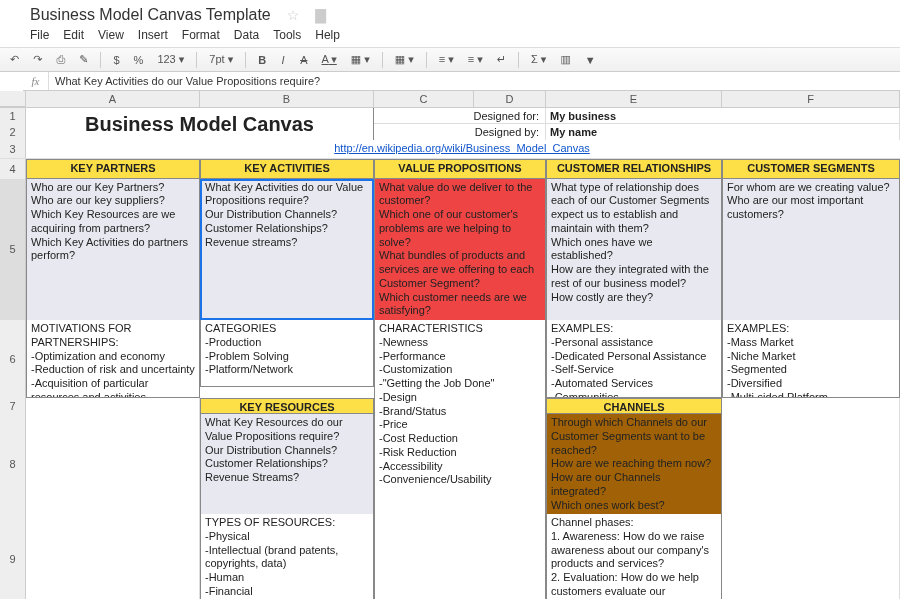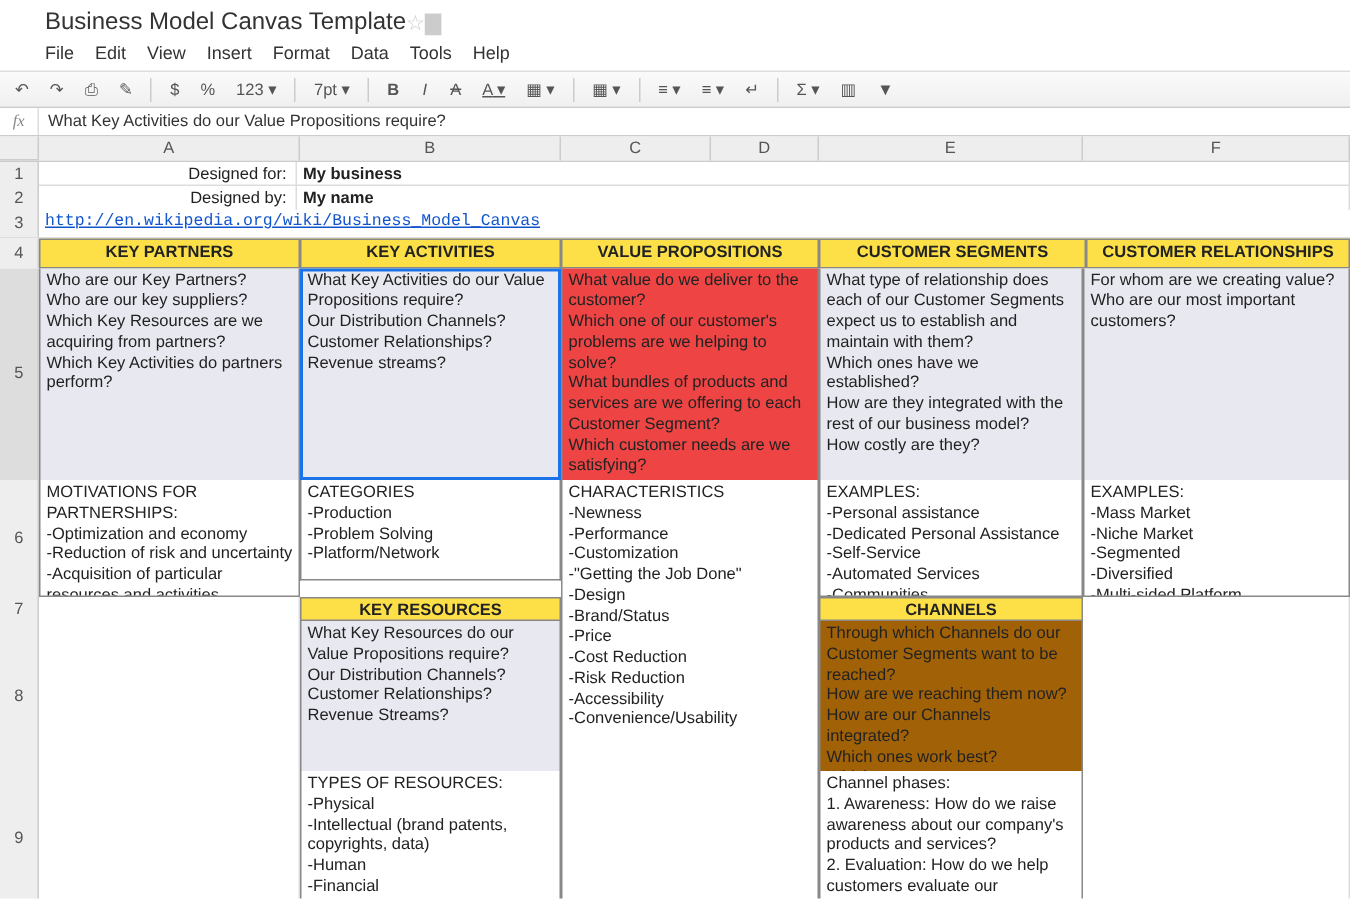--- a/index.html
+++ b/index.html
@@ -14,21 +14,21 @@
     overflow: hidden;
   }
   .header {
     padding: 6px 10px 2px 30px;
   }
   .doc-title {
     font-size: 16px;
     color: #333;
     display: flex;
     align-items: center;
-    gap: 0;
+    gap: 16px;
   }
   .star-icon, .folder-icon {
     color: #ccc;
     font-size: 14px;
   }
   .menu-bar {
     display: flex;
     gap: 14px;
     padding: 4px 0 3px 0;
     font-size: 12px;
@@ -54,20 +54,21 @@
     min-width: 14px;
     text-align: center;
     color: #555;
   }
   .fx-row {
     display: flex;
     align-items: center;
     border-bottom: 1px solid #ccc;
     font-size: 11px;
     background: #fff;
+    margin-left: 23px;
   }
   .fx-label {
     width: 26px;
     text-align: center;
     font-style: italic;
     color: #888;
     border-right: 1px solid #ddd;
     padding: 3px 0;
     font-family: serif;
   }
@@ -142,21 +143,21 @@
     border-left: 1px solid #888;
     border-right: 1px solid #888;
   }
   .box-bot { border-bottom: 1px solid #888; }
   .active-cell {
     outline: 2px solid #1a73e8;
     outline-offset: -2px;
     position: relative;
   }
   .underlined { text-decoration: underline; }
-  .wikilink { text-align: left; padding-right: 6px; font-family: Liberation Mono, monospace; }
+  .wikilink { text-align: center; padding-right: 6px; }
   .cd { width: 172px; } 
 </style>
 </head>
 <body>
 
 <div class="header">
   <div class="doc-title">
     <span>Business Model Canvas Template</span>
     <span class="star-icon">☆</span>
     <span class="folder-icon">▇</span>
@@ -215,20 +216,21 @@
   <div class="col-head col-D">D</div>
   <div class="col-head col-E">E</div>
   <div class="col-head col-F">F</div>
 </div>
 
 <div style="display:flex;">
   <div style="display:flex;flex-direction:column;">
     <div class="row-head" style="height:16px">1</div>
     <div class="row-head" style="height:16px">2</div>
   </div>
+  <div class="cell col-A title-cell" style="width:348px;height:32px;border-right:1px solid #888">Business Model Canvas</div>
   <div style="display:flex;flex-direction:column;height:32px">
     <div class="cell cd label-right" style="height:16px;border-bottom:1px solid #ddd">Designed for:</div>
     <div class="cell cd label-right" style="height:16px">Designed by:</div>
   </div>
   <div style="display:flex;flex-direction:column;height:32px;flex:1">
     <div class="cell bold" style="height:16px;border-bottom:1px solid #ddd;width:100%">My business</div>
     <div class="cell bold" style="height:16px;width:100%">My name</div>
   </div>
 </div>
 
@@ -237,22 +239,22 @@
   <div class="cell wikilink" style="flex:1;border-right:none">
     <span class="link">http://en.wikipedia.org/wiki/Business_Model_Canvas</span>
   </div>
 </div>
 
 <div class="grid-row" style="border-bottom:none">
   <div class="row-head">4</div>
   <div class="cell col-A sect-head">KEY PARTNERS</div>
   <div class="cell col-B sect-head">KEY ACTIVITIES</div>
   <div class="cell cd sect-head">VALUE PROPOSITIONS</div>
+  <div class="cell col-E sect-head">CUSTOMER RELATIONSHIPS</div>
   <div class="cell col-F sect-head">CUSTOMER SEGMENTS</div>
-  <div class="cell col-E sect-head">CUSTOMER RELATIONSHIPS</div>
 </div>
 
 <div class="grid-row" style="align-items:stretch;border-bottom:none">
   <div class="row-head selected">5</div>
   <div class="cell col-A box" style="white-space:pre-line;background:#e8e8f0">Who are our Key Partners?
 Who are our key suppliers?
 Which Key Resources are we acquiring from partners?
 Which Key Activities do partners perform?</div>
   <div class="cell col-B box active-cell" style="white-space:pre-line;background:#e8e8f0">What Key Activities do our Value Propositions require?
 Our Distribution Channels?

